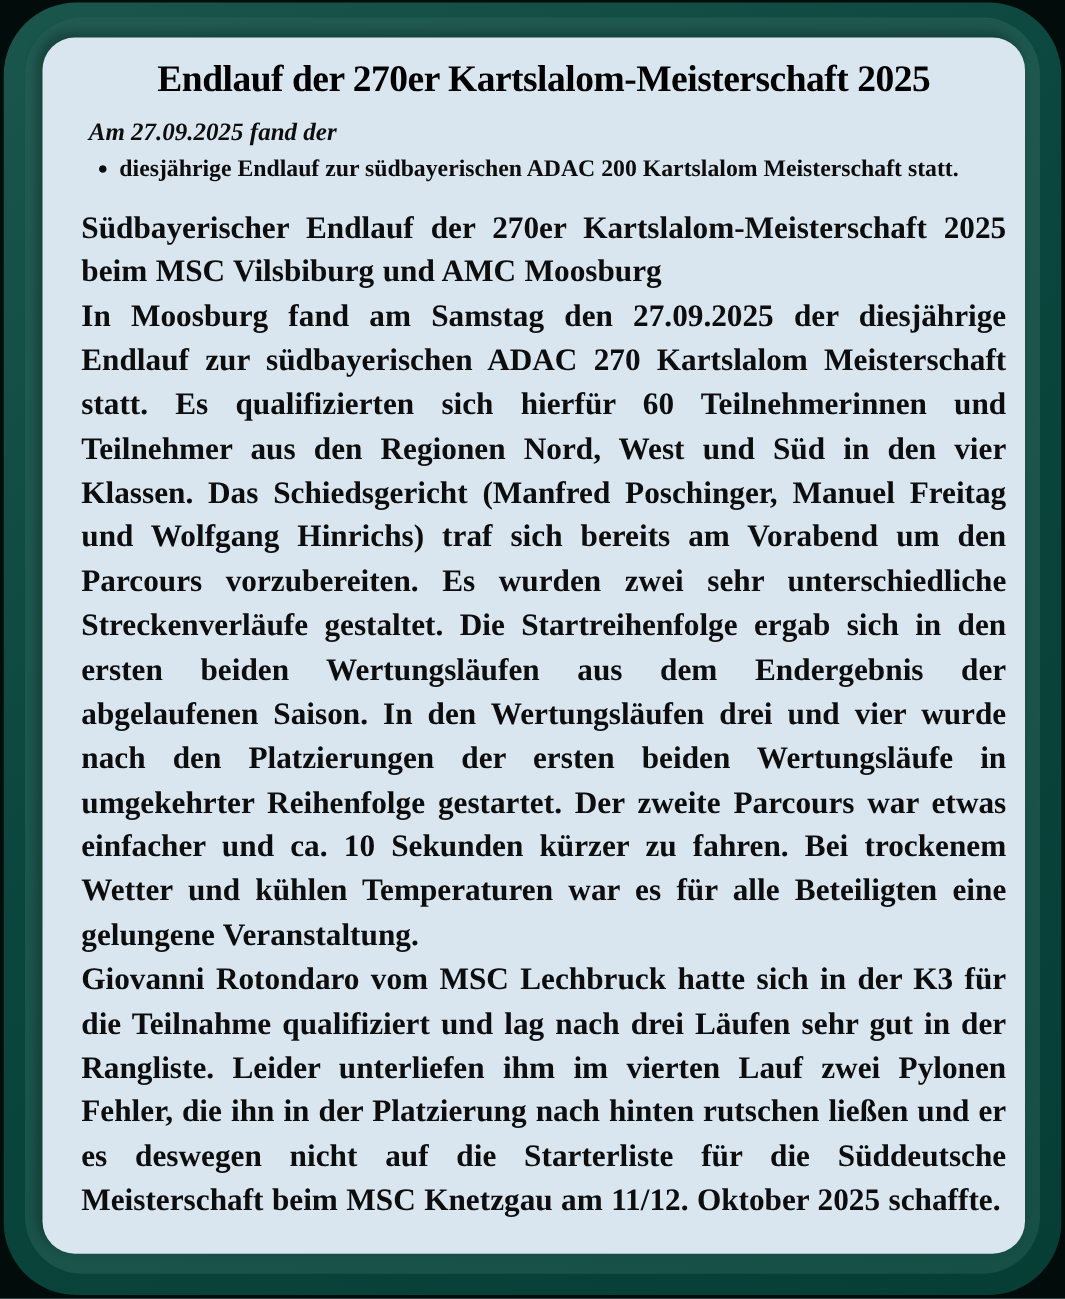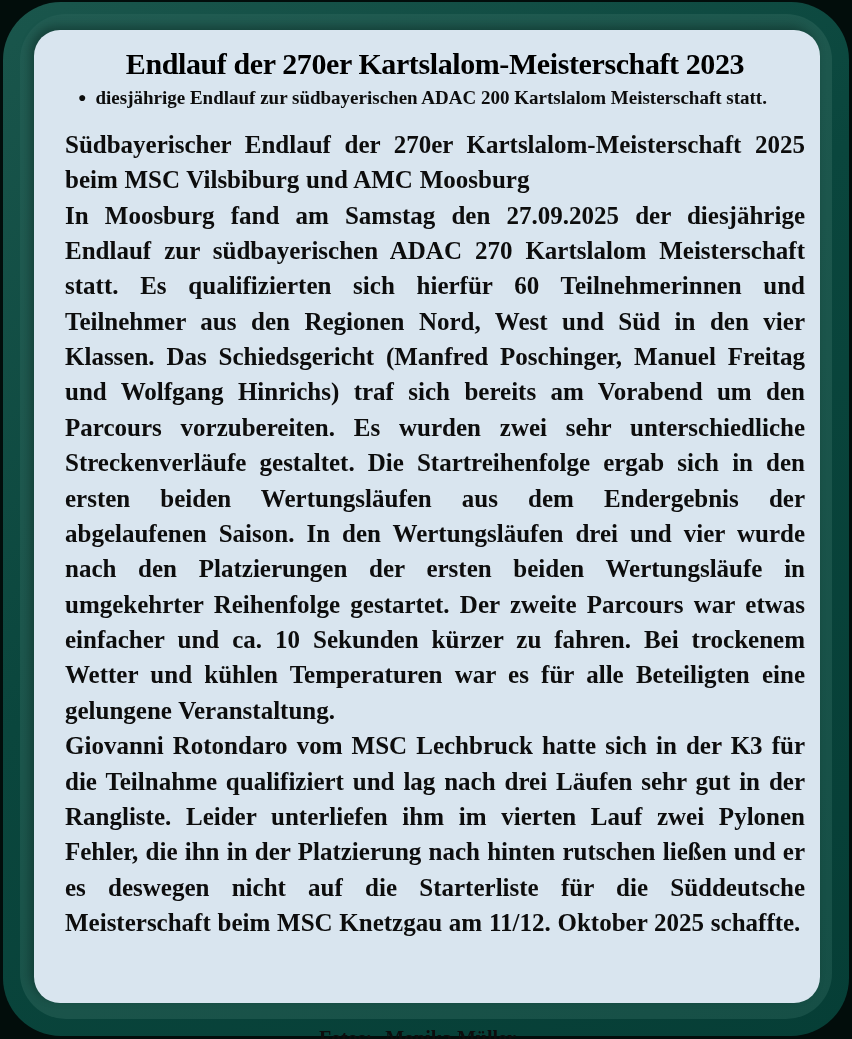--- a/index.html
+++ b/index.html
@@ -112,22 +112,23 @@
 </style>
 </head>
 <body style="--frame-outer: #0a463d; --frame-outer-hi: #1a564c; --frame-inner: #1d574d; --content-bg: #d9e5ef; --text: #0d0d0d;">
 
 <div class="frame-outer">
   <div class="frame-inner"></div>
 </div>
 
 <div class="content">
 
-  <h1 class="page-title">Endlauf der 270er Kartslalom-Meisterschaft 2023</h1>
+  <h1 class="page-title">Endlauf der 270er Kartslalom-Meisterschaft 2025</h1>
 
+  <div class="intro-date">Am 27.09.2025 fand der</div>
 
   <div class="bullet-line">
     <span class="bullet-glyph">●</span>
     <span>diesjährige Endlauf zur südbayerischen ADAC 200 Kartslalom Meisterschaft statt.</span>
   </div>
 
   <div class="article-body">
     <p>Südbayerischer Endlauf der 270er Kartslalom-Meisterschaft 2025 beim MSC Vilsbiburg und AMC Moosburg</p>
     <p>In Moosburg fand am Samstag den 27.09.2025 der diesjährige Endlauf zur südbayerischen ADAC 270 Kartslalom Meisterschaft statt. Es qualifizierten sich hierfür 60 Teilnehmerinnen und Teilnehmer aus den Regionen Nord, West und Süd in den vier Klassen. Das Schiedsgericht (Manfred Poschinger, Manuel Freitag und Wolfgang Hinrichs) traf sich bereits am Vorabend um den Parcours vorzubereiten. Es wurden zwei sehr unterschiedliche Streckenverläufe gestaltet. Die Startreihenfolge ergab sich in den ersten beiden Wertungsläufen aus dem Endergebnis der abgelaufenen Saison. In den Wertungsläufen drei und vier wurde nach den Platzierungen der ersten beiden Wertungsläufe in umgekehrter Reihenfolge gestartet. Der zweite Parcours war etwas einfacher und ca. 10 Sekunden kürzer zu fahren. Bei trockenem Wetter und kühlen Temperaturen war es für alle Beteiligten eine gelungene Veranstaltung.</p>
     <p>Giovanni Rotondaro vom MSC Lechbruck hatte sich in der K3 für die Teilnahme qualifiziert und lag nach drei Läufen sehr gut in der Rangliste. Leider unterliefen ihm im vierten Lauf zwei Pylonen Fehler, die ihn in der Platzierung nach hinten rutschen ließen und er es deswegen nicht auf die Starterliste für die Süddeutsche Meisterschaft beim MSC Knetzgau am 11/12. Oktober 2025 schaffte.</p>

